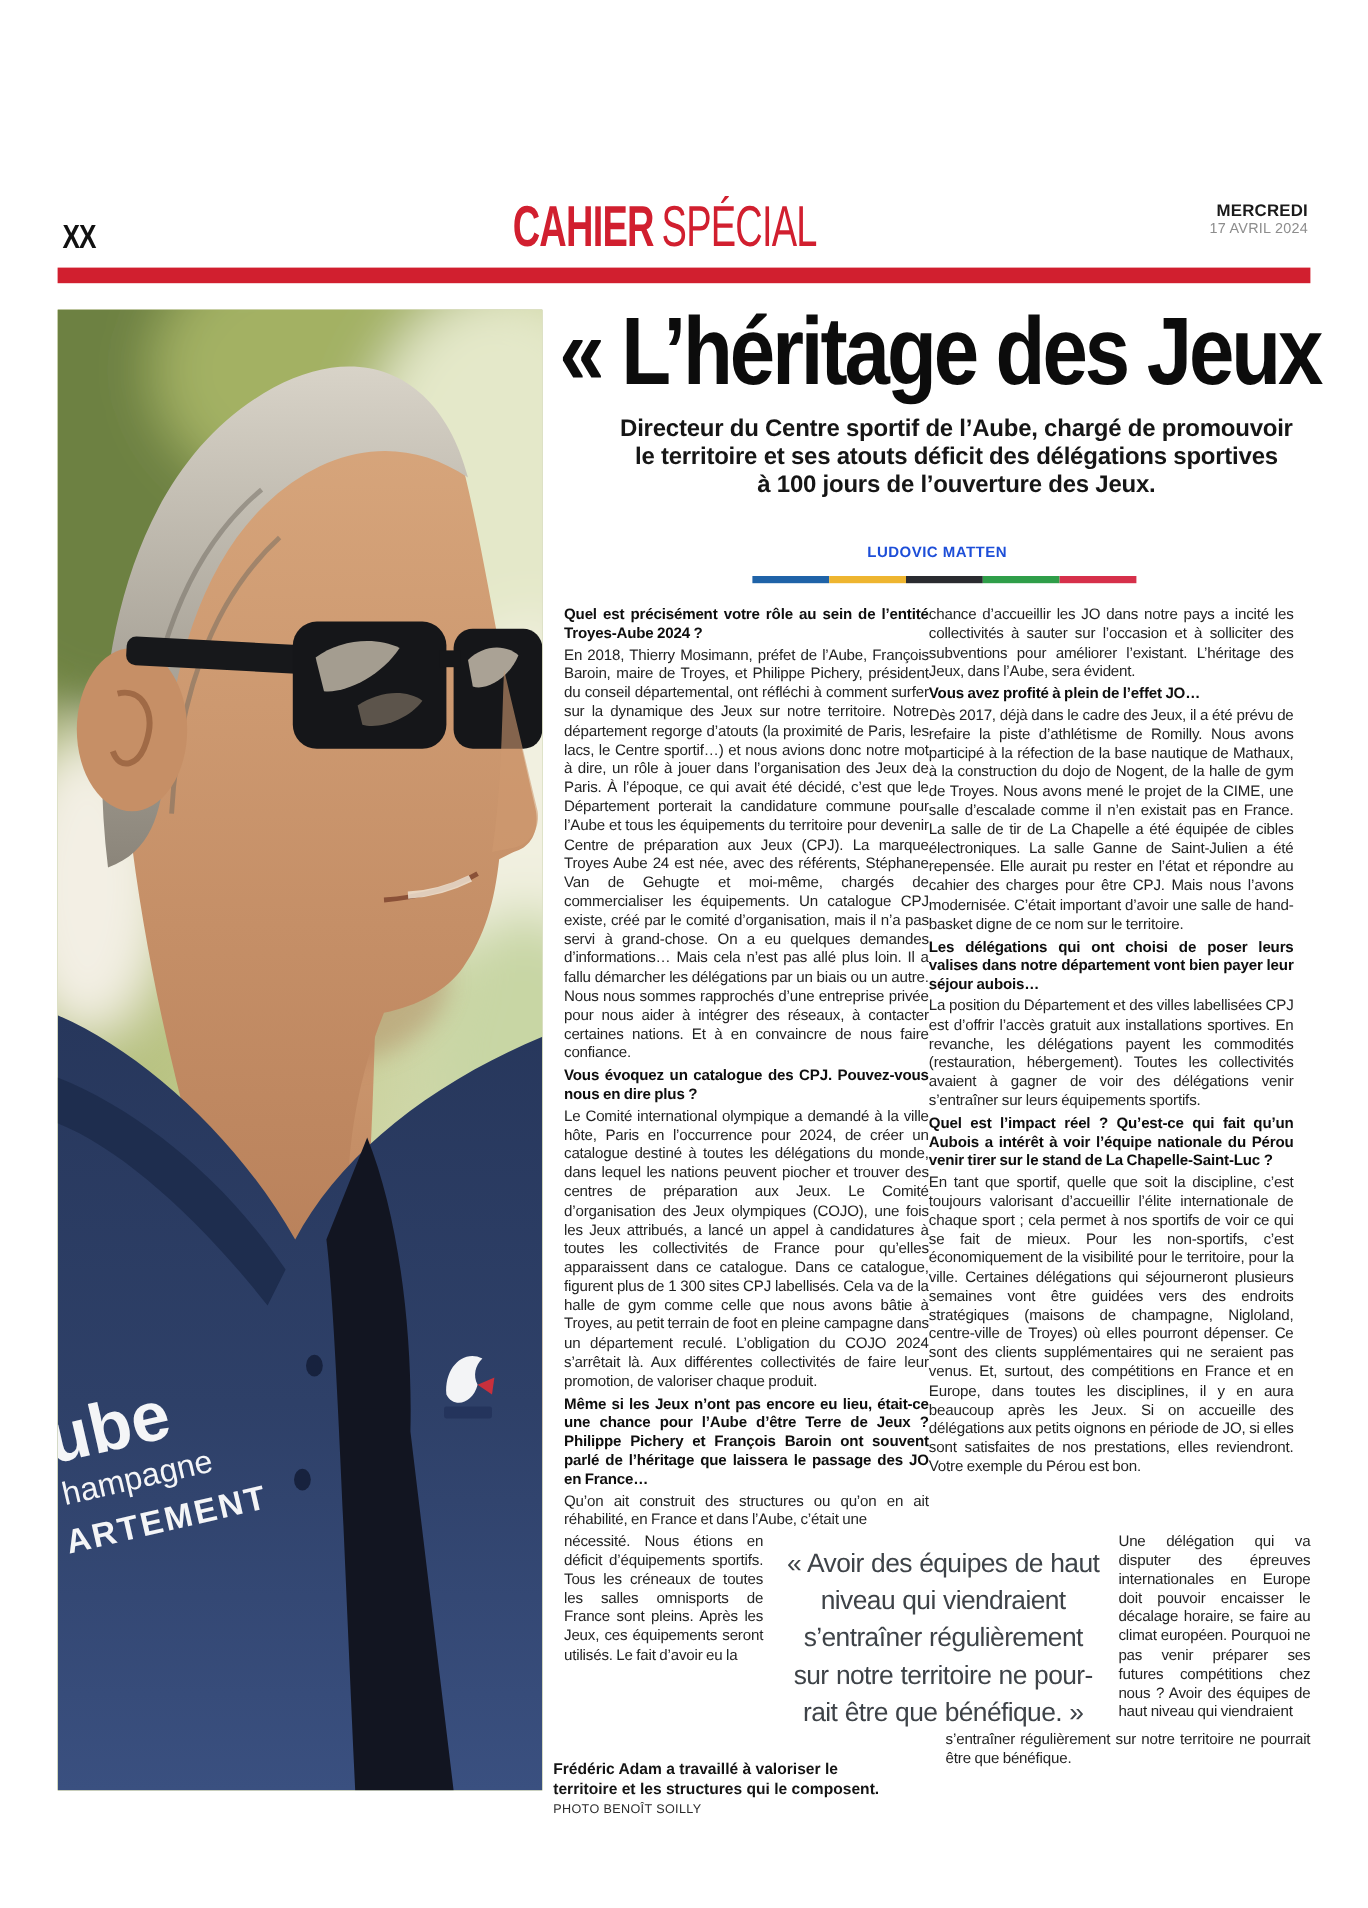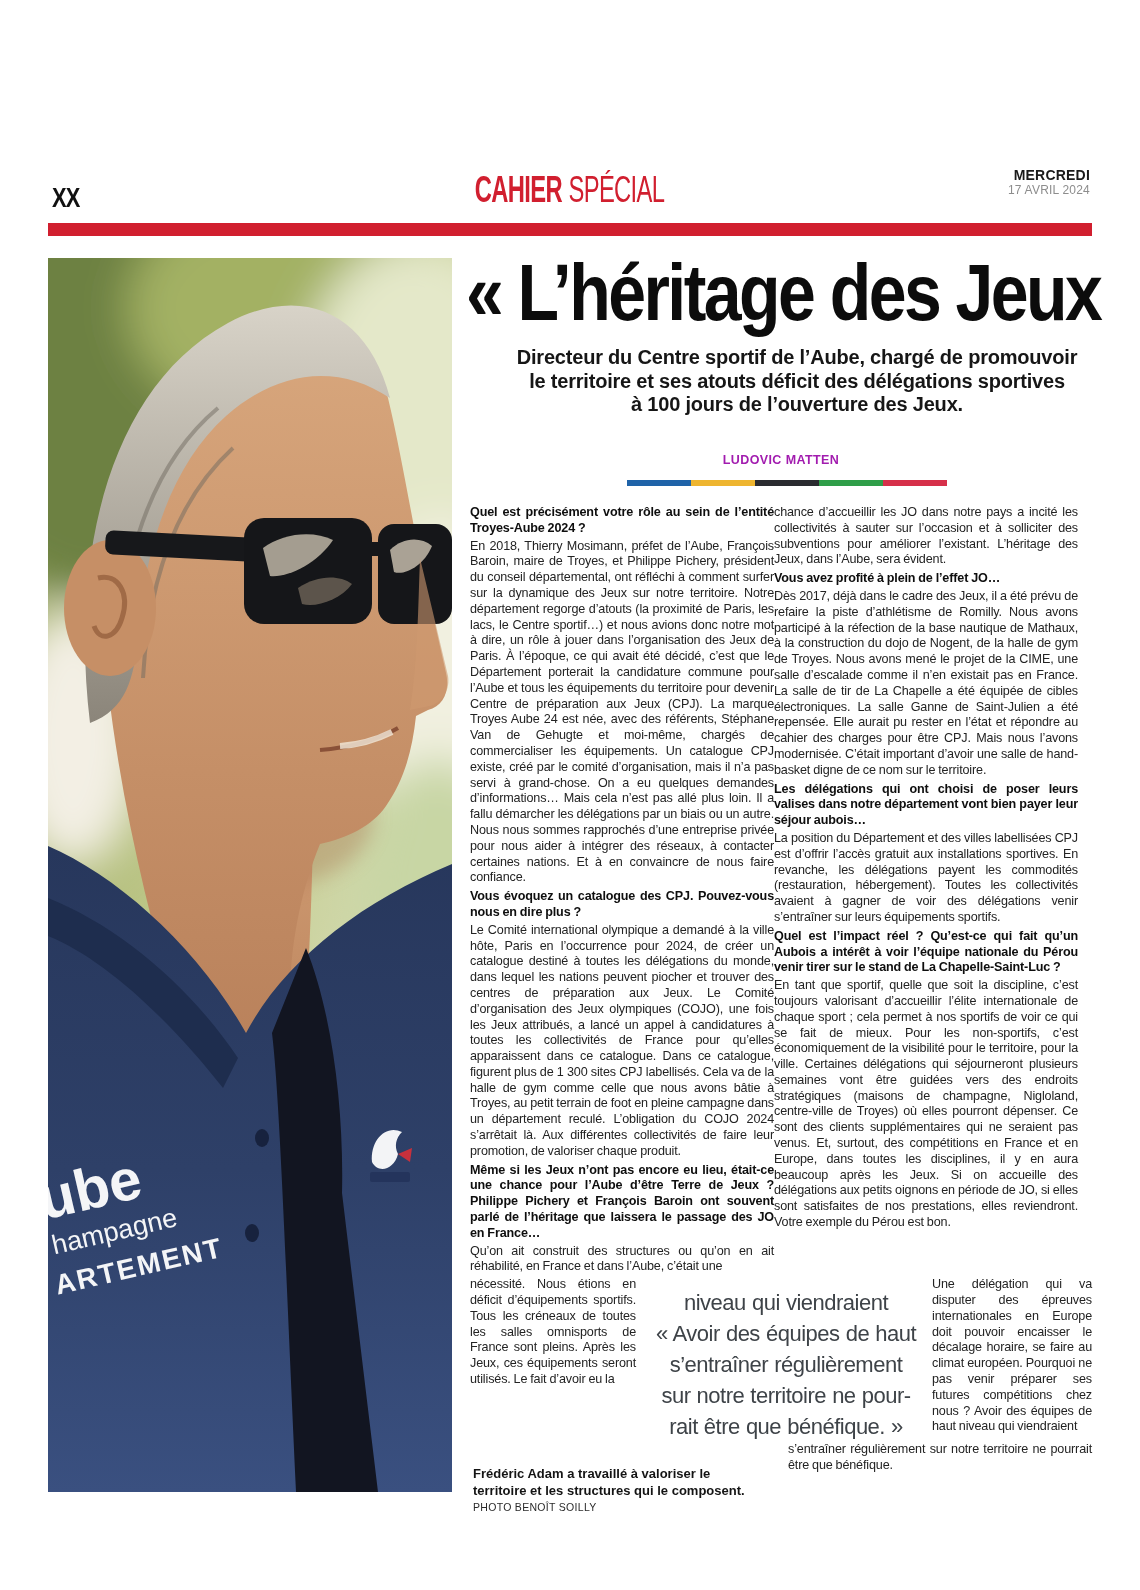--- a/index.html
+++ b/index.html
@@ -6,22 +6,22 @@
   body{
     width:1140px;height:1590px;position:relative;overflow:hidden;
     background:#ffffff;font-family:"Liberation Sans",sans-serif;color:#1c1c1c;
   }
   
   .page-marker{
     position:absolute;left:52px;top:182px;font-size:28px;font-weight:700;
     transform:scaleX(.78);transform-origin:left top;color:#111;letter-spacing:-1px;
   }
   .masthead-title{
-    position:absolute;left:48px;top:160px;width:1044px;text-align:center;
-    font-size:36px;line-height:60px;color:#d11f2f;white-space:nowrap;
+    position:absolute;left:32px;top:160px;width:1044px;text-align:center;
+    font-size:48px;line-height:60px;color:#d11f2f;white-space:nowrap;
   }
   .masthead-title .inner{display:inline-block;transform:scaleX(.66);transform-origin:center top;letter-spacing:-1px;}
   .masthead-title .bold{font-weight:700;}
   .masthead-title .light{font-weight:400;margin-left:10px;}
   .dateblock{position:absolute;right:50px;top:168px;text-align:right;line-height:15px;}
   .dateblock .weekday{font-size:14px;font-weight:700;color:#1a1a1a;letter-spacing:.2px;}
   .dateblock .date{font-size:12px;color:#8d8d8d;letter-spacing:.2px;}
   .red-rule{position:absolute;left:48px;top:223px;width:1044px;height:13px;background:#d11f2f;}
 
   
@@ -29,21 +29,21 @@
     position:absolute;left:466px;top:252px;white-space:nowrap;
     font-size:80px;font-weight:700;letter-spacing:-3px;color:#0c0c0c;
     transform:scaleX(.85);transform-origin:left top;line-height:82px;
   }
   .standfirst{
     position:absolute;left:470px;top:346px;width:622px;text-align:center;
     font-size:20px;line-height:23.6px;font-weight:700;color:#161616;letter-spacing:-.2px;margin-left:16px;
   }
   .byline{
     position:absolute;left:470px;top:453px;width:622px;text-align:center;
-    font-size:12.5px;font-weight:700;color:#a21caf;letter-spacing:.4px;
+    font-size:12.5px;font-weight:700;color:#1d4ed8;letter-spacing:.4px;
   }
   .olympic-bar{
     position:absolute;left:627px;top:480px;width:320px;height:6px;display:flex;
   }
   .olympic-bar span{flex:1;height:100%;}
   .ob-blue{background:#1f63a8;}
   .ob-yellow{background:#eeb530;}
   .ob-black{background:#2a2b30;}
   .ob-green{background:#2f9e49;}
   .ob-red{background:#d6304a;}
@@ -63,21 +63,21 @@
   .quote-cell{flex:1;padding:10px 6px 0 10px;}
   .narrow-right{width:160px;text-align:justify;hyphens:auto;}
   .pull-quote{
     text-align:center;font-size:22px;line-height:31px;color:#3e4348;
     letter-spacing:-.5px;word-spacing:.5px;font-weight:400;
   }
   .a-end{margin-left:318px;width:304px;text-align:justify;margin-top:0;}
 
   
   .caption{
-    position:absolute;left:473px;top:1466px;width:280px;
+    position:absolute;left:461px;top:1466px;width:280px;
     font-size:13px;line-height:16.5px;color:#141414;text-align:left;
   }
   .caption .cap-bold{font-weight:700;}
   .caption .cap-credit{font-weight:400;font-size:10.5px;letter-spacing:.3px;color:#2a2a2a;}
 
   
   .photo{
     position:absolute;left:48px;top:258px;width:404px;height:1234px;overflow:hidden;background:#aab573;
   }
   .photo svg{display:block;width:404px;height:1234px;}
@@ -229,22 +229,22 @@
       <p class="a">La position du Département et des villes labellisées CPJ est d’offrir l’accès gratuit aux installations sportives. En revanche, les délégations payent les commodités (restauration, hébergement). Toutes les collectivités avaient à gagner de voir des délégations venir s’entraîner sur leurs équipements sportifs.</p>
       <p class="q">Quel est l’impact réel ? Qu’est-ce qui fait qu’un Aubois a intérêt à voir l’équipe nationale du Pérou venir tirer sur le stand de La Chapelle-Saint-Luc ?</p>
       <p class="a">En tant que sportif, quelle que soit la discipline, c’est toujours valorisant d’accueillir l’élite internationale de chaque sport ; cela permet à nos sportifs de voir ce qui se fait de mieux. Pour les non-sportifs, c’est économiquement de la visibilité pour le territoire, pour la ville. Certaines délégations qui séjourneront plusieurs semaines vont être guidées vers des endroits stratégiques (maisons de champagne, Nigloland, centre-ville de Troyes) où elles pourront dépenser. Ce sont des clients supplémentaires qui ne seraient pas venus. Et, surtout, des compétitions en France et en Europe, dans toutes les disciplines, il y en aura beaucoup après les Jeux. Si on accueille des délégations aux petits oignons en période de JO, si elles sont satisfaites de nos prestations, elles reviendront. Votre exemple du Pérou est bon.</p>
     </div>
   </div>
 
   <div class="bottom-row">
     <div class="narrow-left a">nécessité. Nous étions en déficit d’équipements sportifs. Tous les créneaux de toutes les salles omnisports de France sont pleins. Après les Jeux, ces équipements seront utilisés. Le fait d’avoir eu la</div>
     <div class="quote-cell">
       <div class="pull-quote">
+        <div>« Avoir des équipes de haut</div>
         <div>niveau qui viendraient</div>
-        <div>« Avoir des équipes de haut</div>
         <div>s’entraîner régulièrement</div>
         <div>sur notre territoire ne pour-</div>
         <div>rait être que bénéfique. »</div>
       </div>
     </div>
     <div class="narrow-right a">Une délégation qui va disputer des épreuves internationales en Europe doit pouvoir encaisser le décalage horaire, se faire au climat européen. Pourquoi ne pas venir préparer ses futures compétitions chez nous ? Avoir des équipes de haut niveau qui viendraient</div>
   </div>
 
   <div class="a a-end">s’entraîner régulièrement sur notre territoire ne pourrait être que bénéfique.</div>
 </div>

